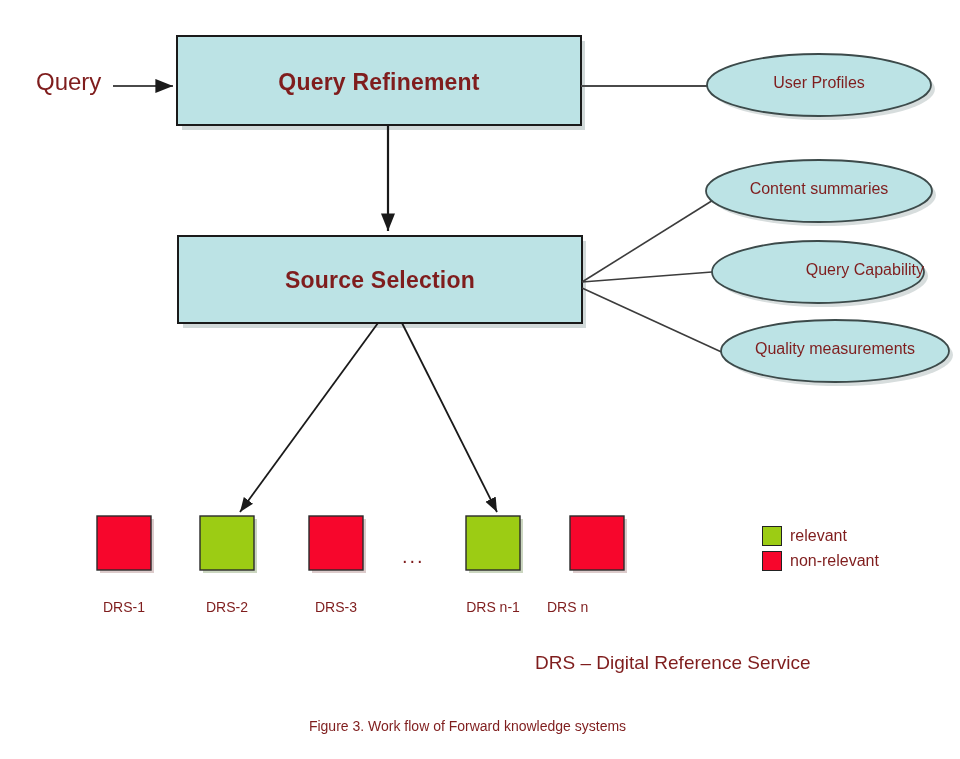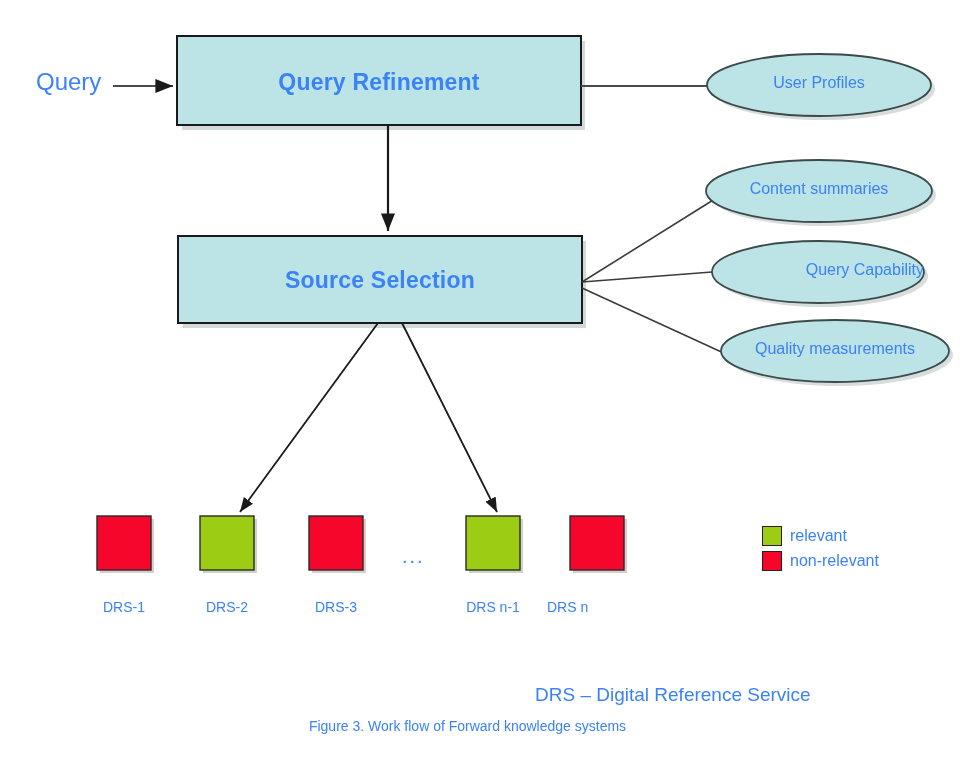--- a/index.html
+++ b/index.html
@@ -22,21 +22,21 @@
   }
   .svg-layer {
     position: absolute;
     left: 0; top: 0;
     width: 960px;
     height: 759px;
   }
   .lbl {
     position: absolute;
     white-space: nowrap;
-    color: #3b82f6;
+    color: #7f1d1d;
   }
   .node-label {
     font-weight: bold;
     font-size: 23px;
     letter-spacing: 0.2px;
   }
   .ellipse-label {
     font-size: 16px;
   }
   .query-label {
@@ -145,17 +145,17 @@
   <div class="lbl drs-label" style="left:286px; top:599px; width:100px; text-align:center;">DRS-3</div>
   <div class="lbl drs-label" style="left:443px; top:599px; width:100px; text-align:center;">DRS n-1</div>
   <div class="lbl drs-label" style="left:547px; top:599px; width:100px; ">DRS n</div>
 
   <div class="swatch" style="left:762px; top:526px; width:20px; height:20px; background:#9ccc14;"></div>
   <div class="lbl legend-label" style="left:790px; top:527px;">relevant</div>
 
   <div class="swatch" style="left:762px; top:551px; width:20px; height:20px; background:#f7062c;"></div>
   <div class="lbl legend-label" style="left:790px; top:552px;">non-relevant</div>
 
-  <div class="lbl footnote-label" style="left:535px; top:652px;margin-top:32px;">DRS – Digital Reference Service</div>
+  <div class="lbl footnote-label" style="left:535px; top:652px;">DRS – Digital Reference Service</div>
 
   <div class="lbl caption-label" style="left:0px; top:718px; width:935px; text-align:center;">Figure 3. Work flow of Forward knowledge systems</div>
 
 </div>
 
 </body></html>

